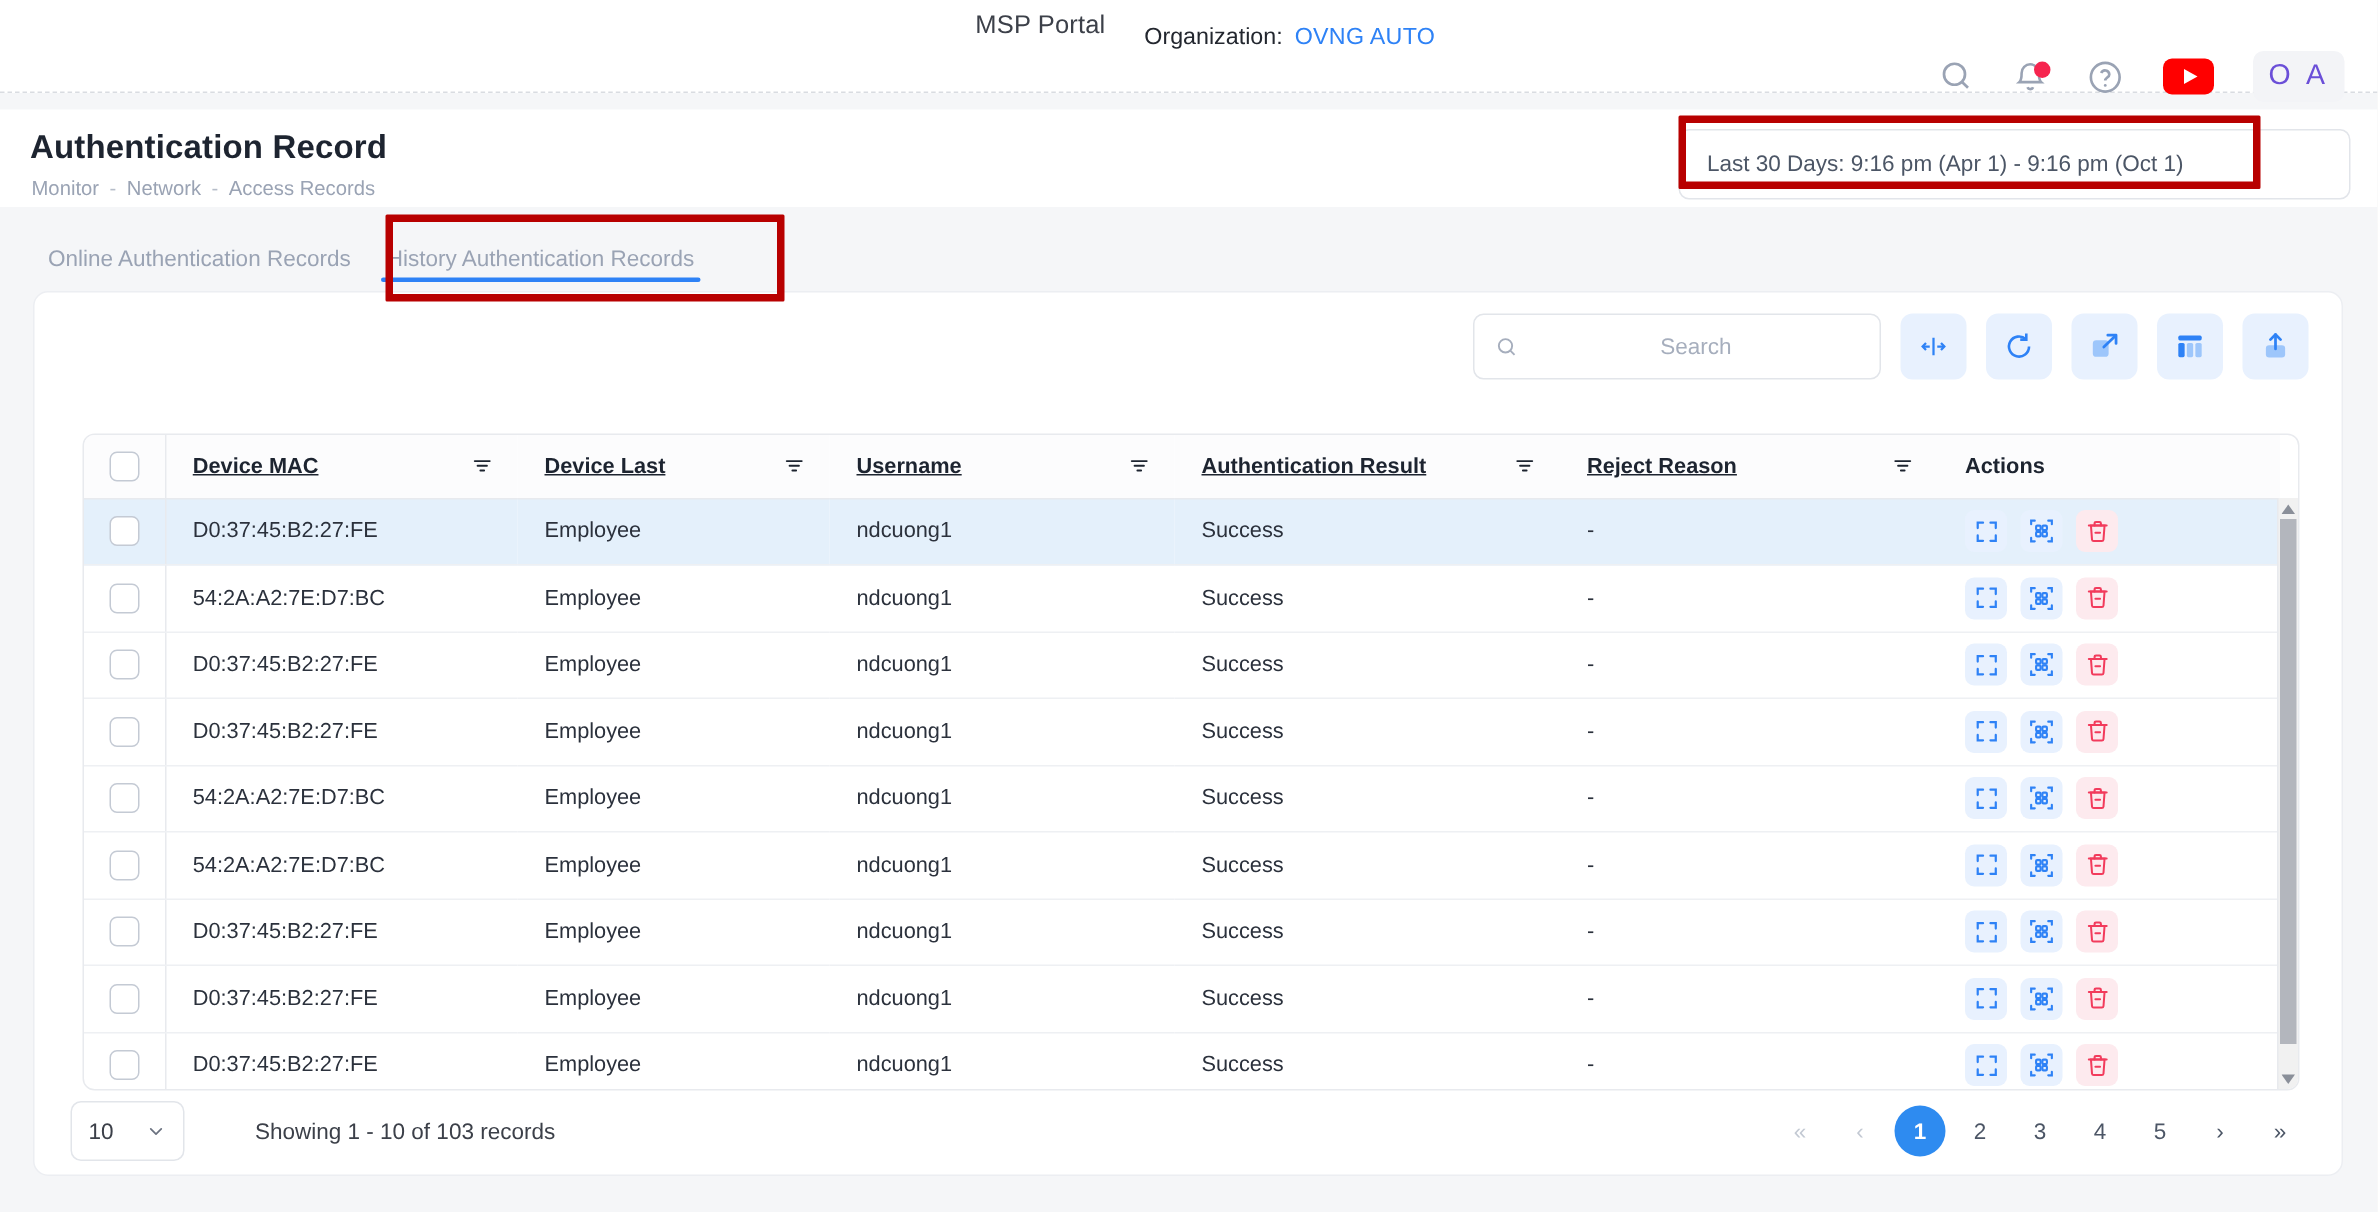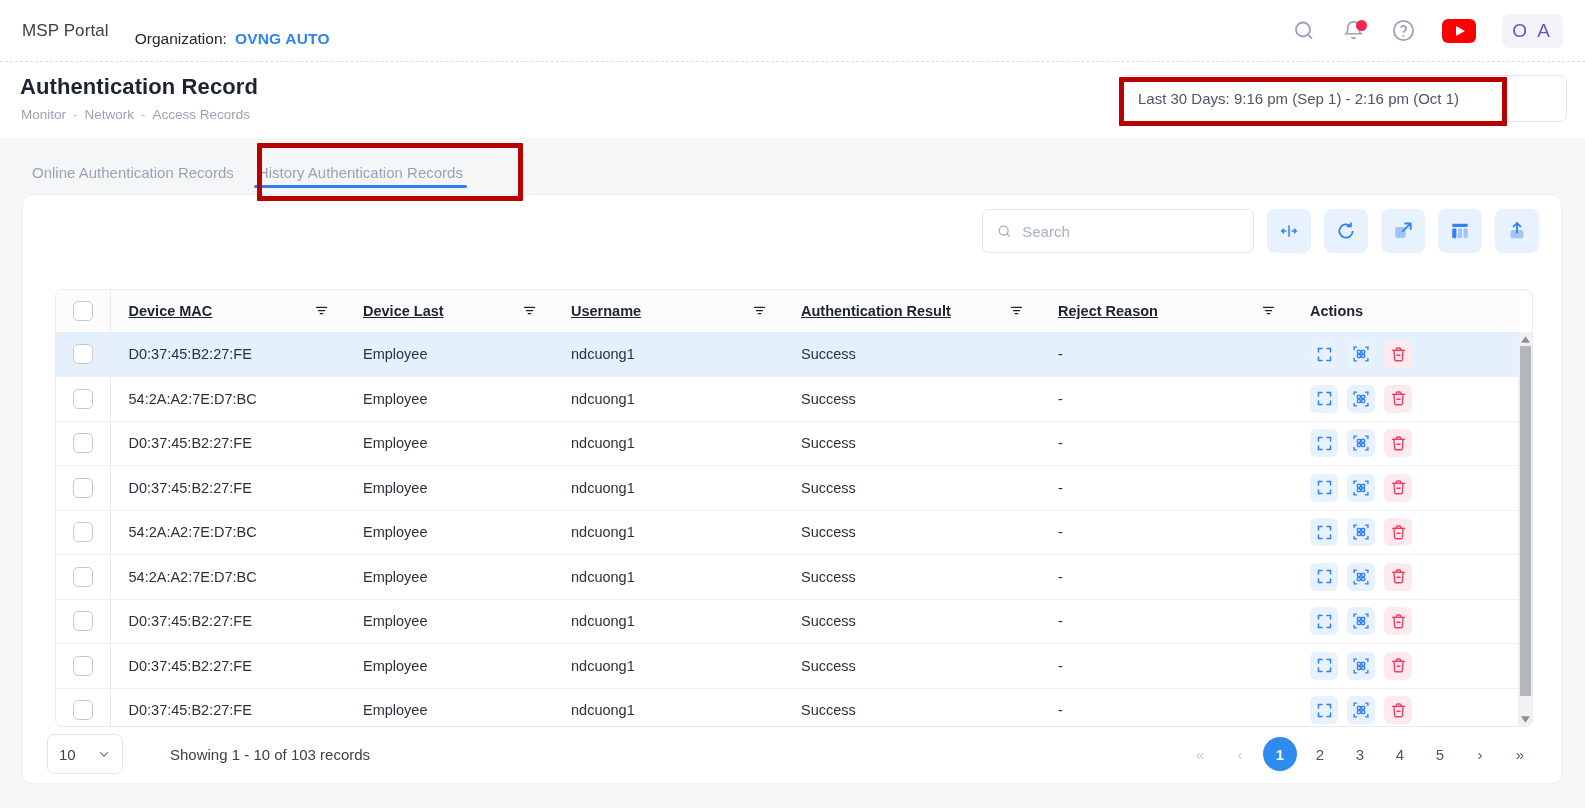--- a/index.html
+++ b/index.html
@@ -9,27 +9,27 @@
     font-family: "Liberation Sans", sans-serif;
     overflow: hidden;
   }
   .page { position: relative; width: 1585px; height: 808px; background: #f5f6f8; }
 
   
   .topbar {
     position: absolute; left: 0; top: 0; width: 1585px; height: 62px;
     background: #ffffff;
     border-bottom: 1px dashed #d9dce1;
-    display: flex; align-items: center;
+    display: flex; align-items: center; flex-direction: column;
   }
   .topbar-left { display: flex; align-items: center; padding-left: 22px; gap: 26px; }
   .brand { font-size: 17px; color: #3c4049; letter-spacing: .1px; }
   .org-wrap { display: flex; align-items: center; gap: 8px; margin-top: 16px; }
   .org-label { font-size: 15.5px; color: #23272f; }
-  .org-value { font-size: 15.5px; color: #2e82f6; font-weight: bold; letter-spacing: .2px; }
+  .org-value { font-size: 15.5px; color: #2e82f6; font-weight: normal; letter-spacing: .2px; }
 
   .topbar-right {
     margin-left: auto; display: flex; align-items: center;
     gap: 26px; padding-right: 22px;
   }
   .hicon { display: flex; align-items: center; justify-content: center; cursor: pointer; position: relative; }
   .bell-dot {
     position: absolute; right: -2px; top: 1px; width: 11px; height: 11px;
     border-radius: 50%; background: #f6254f;
   }
@@ -42,21 +42,21 @@
     border-top: 5.5px solid transparent; border-bottom: 5.5px solid transparent;
     margin-left: 2px;
   }
   .avatar {
     background: #f3f4f7; border-radius: 7px; padding: 6px 10px;
     color: #6b4fd8; font-size: 19px; letter-spacing: 3px; cursor: pointer;
   }
 
   
   .titleband {
-    position: absolute; left: 0; top: 62px; width: 1585px; height: 76px;
+    position: absolute; left: 0; top: 73px; width: 1585px; height: 76px;
     background: #ffffff;
   }
   .page-title {
     position: absolute; left: 20px; top: 12px;
     font-size: 22px; font-weight: bold; color: #1d2430; letter-spacing: .1px;
   }
   .breadcrumb {
     position: absolute; left: 21px; top: 45px;
     font-size: 13.5px; color: #9aa3b4; display: flex; align-items: center; gap: 7px;
   }
@@ -110,21 +110,21 @@
   .toolbar {
     position: absolute; right: 22px; top: 14px;
     display: flex; align-items: center; gap: 13px;
   }
   .search-box {
     width: 272px; height: 44px; border: 1px solid #e2e5ea; border-radius: 7px;
     display: flex; align-items: center; padding: 0 14px; gap: 10px; background: #fff;
   }
   .search-box input {
     border: none; outline: none; font-size: 15px; color: #a16207;
-    font-family: "Liberation Sans", sans-serif; width: 100%; background: transparent;
+    font-family: "Liberation Sans", sans-serif; width: 100%; background: transparent; text-align: center;
   }
   .search-box input::placeholder { color: #a6aebd; }
   .tbtn {
     width: 44px; height: 44px; border-radius: 8px; background: #e8f1fe;
     display: flex; align-items: center; justify-content: center; cursor: pointer;
   }
 
   
   .tablewrap {
     position: absolute; left: 32px; top: 94px;
@@ -234,21 +234,21 @@
 
   <div class="titleband">
     <div class="page-title">Authentication Record</div>
     <div class="breadcrumb">
       <span>Monitor</span>
       <span class="bc-sep">-</span>
       <span>Network</span>
       <span class="bc-sep">-</span>
       <span>Access Records</span>
     </div>
-    <div class="daterange">Last 30 Days: 9:16 pm (Sep 1) - 2:16 pm (Oct 1)</div>
+    <div class="daterange">Last 30 Days: 9:16 pm (Apr 1) - 9:16 pm (Oct 1)</div>
   </div>
   <div class="anno-date"></div>
 
   <div class="tabsrow">
     <div class="tab">Online Authentication Records</div>
     <div class="tab active">History Authentication Records</div>
   </div>
   <div class="anno-tab"></div>
 
   <div class="card">

